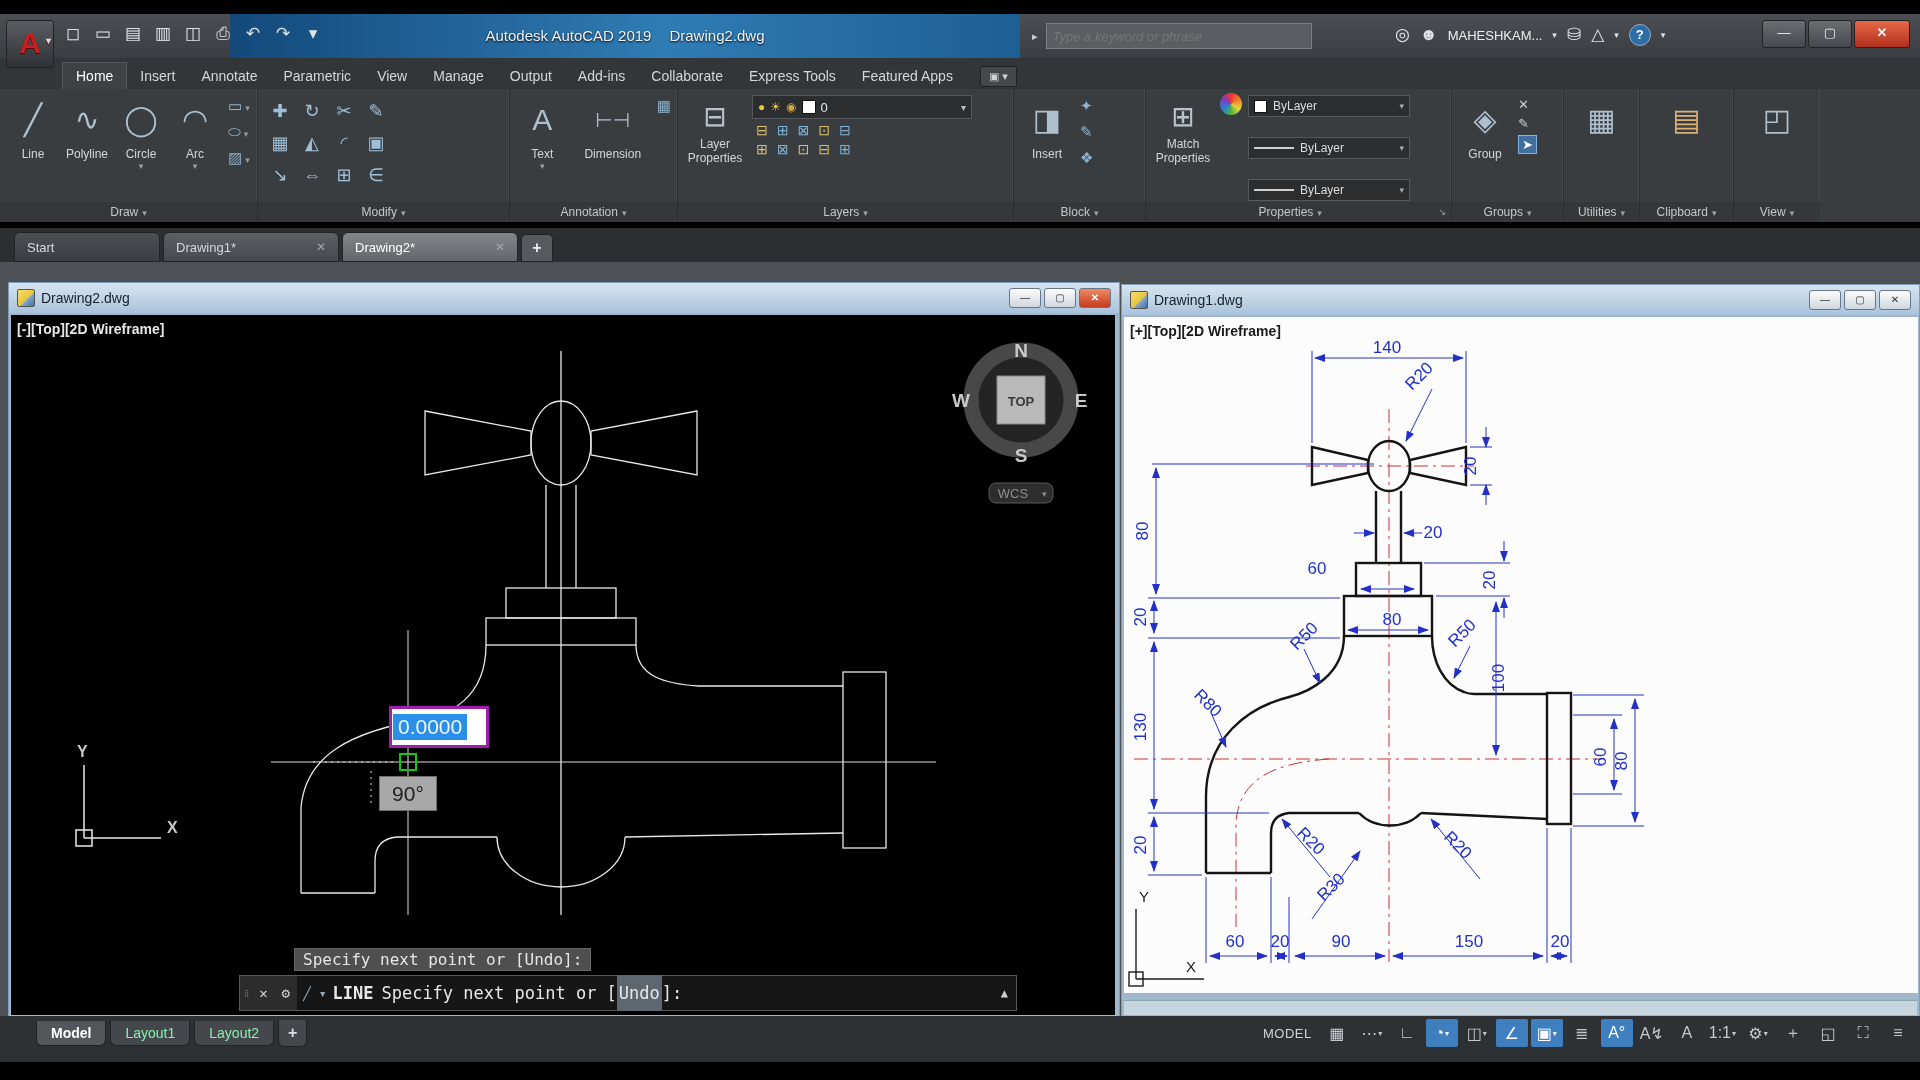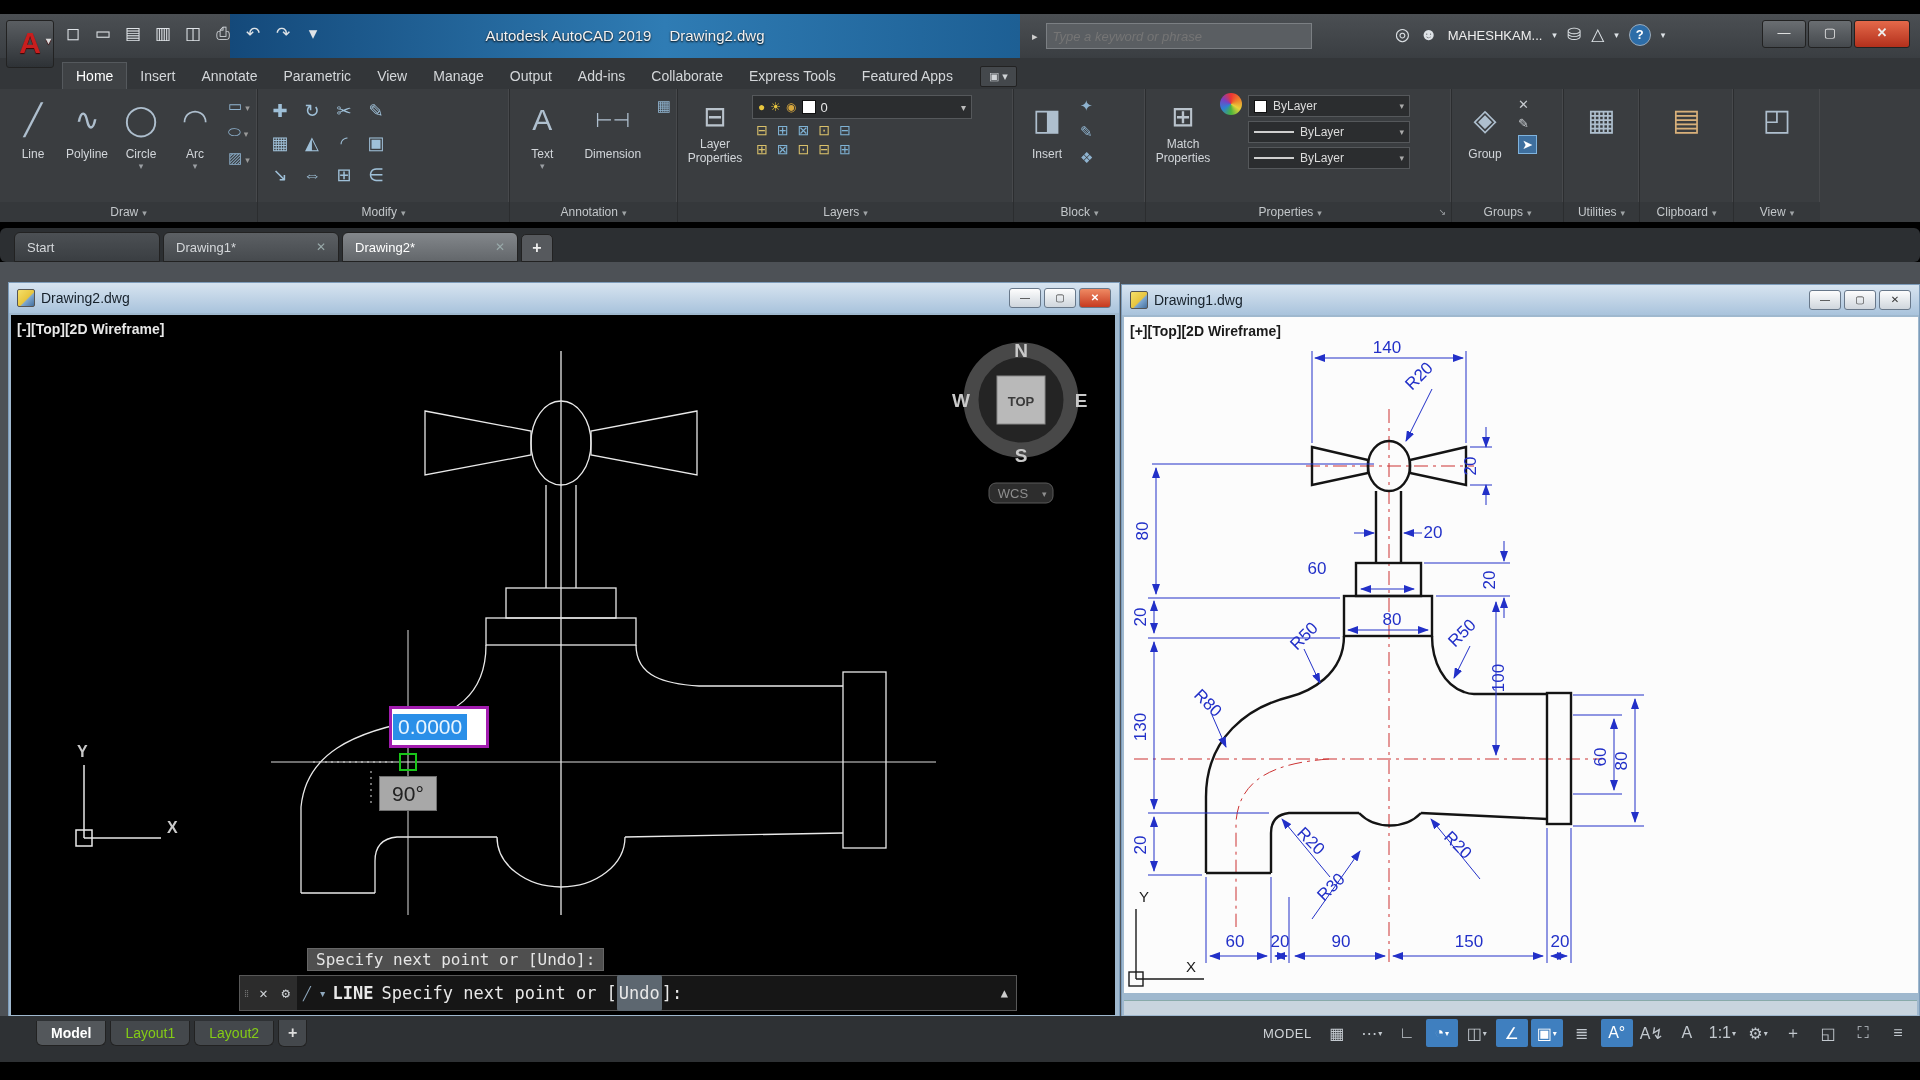--- a/index.html
+++ b/index.html
@@ -62,34 +62,34 @@
   .laybtn .ic{display:block;font-size:28px;color:#b9c3cc;line-height:40px;}
   .laycol{display:flex;flex-direction:column;gap:3px;padding-top:2px;}
   #layerbar{width:208px;height:22px;background:#2b2d2f;border:1px solid #55585b;display:flex;
     align-items:center;gap:5px;padding:0 5px;color:#e8e8e8;font-size:13px;}
   #layerbar .sw{width:12px;height:12px;background:#fff;border:1px solid #111;}
   #layerbar .bulb{color:#e8c63e;font-size:12px;}
   #layerbar .dd{margin-left:auto;color:#bbb;font-size:10px;}
   .minirow{display:flex;gap:9px;padding-left:4px;}
   .mini{font-size:14px;}
   .mini.c1{color:#7fb2d4;} .mini.c2{color:#d9c06a;}
-  .propcol{display:flex;flex-direction:column;gap:4px;padding-top:2px;}
+  .propcol{display:flex;flex-direction:column;gap:20px;padding-top:2px;}
   .byrow{width:150px;height:20px;background:#2b2d2f;border:1px solid #55585b;display:flex;
     align-items:center;color:#dcdcdc;font-size:12px;padding:0 5px;gap:6px;}
   .byrow .line{flex:0 0 40px;height:2px;background:#cfcfcf;}
   .byrow .sw{width:11px;height:11px;background:#fff;border:1px solid #111;}
   .byrow .dd{margin-left:auto;font-size:9px;color:#aaa;}
   #colorwheel{width:22px;height:22px;border-radius:50%;
     background:conic-gradient(#e33,#ec7f2b,#e8d23a,#48b53c,#2f7fd4,#7a3fc1,#e33);}
   .groups-small{display:flex;flex-direction:column;gap:4px;padding-top:4px;}
   .gs{font-size:13px;color:#c8ccd0;}
   .gs.sel{background:#3e6f9e;border:1px solid #7fb3dd;color:#fff;padding:1px 3px;}
   
   #filetabs{position:absolute;left:0;top:228px;width:1920px;height:34px;background:#2c2f32;
-    display:flex;align-items:flex-end;padding-left:14px;box-sizing:border-box;border-radius:6px;}
+    display:flex;align-items:flex-end;padding-left:14px;box-sizing:border-box;}
   .ftab{height:28px;min-width:150px;background:linear-gradient(#5c6064,#464a4e);color:#d5d8db;
     font-size:13px;display:flex;align-items:center;padding:0 12px;margin-right:3px;
     border-radius:6px 6px 0 0;border:1px solid #222;}
   .ftab .x{margin-left:auto;color:#9aa;padding-left:22px;font-size:12px;}
   .ftab.active{background:linear-gradient(#83878b,#63676b);color:#fff;}
   .ftab.start{min-width:120px;background:linear-gradient(#4c5054,#3a3e42);}
   #ftab-add{width:30px;height:26px;background:#56595d;border-radius:5px 5px 0 0;color:#eee;
     text-align:center;line-height:26px;font-weight:bold;border:1px solid #222;}
   
   #workspace{position:absolute;left:0;top:262px;width:1920px;height:754px;background:#4d5156;}
@@ -112,34 +112,34 @@
     border:3px solid #a21caf;display:flex;align-items:center;padding:1px;}
   #dyn-value span{background:#2a8fe8;color:#eaf6ff;font-size:21px;padding:1px 5px;}
   #dyn-angle{position:absolute;left:368px;top:461px;width:56px;height:33px;background:#a8a8a8;
     border:1px solid #6f6f6f;color:#222;font-size:21px;text-align:center;line-height:33px;}
   #dyn-tip{position:absolute;left:428px;top:463px;width:292px;height:44px;background:#b2b2b2;
     border:1px solid #8a8a8a;color:#2b2b2b;font-size:22px;display:flex;align-items:center;
     padding:0 8px;gap:10px;}
   #dyn-tip .btn{margin-left:auto;width:24px;height:24px;background:#f2f6fb;border:1px solid #3355bb;
     border-radius:3px;color:#2244cc;font-size:15px;line-height:23px;text-align:center;}
   #cmd-history{position:absolute;left:283px;top:633px;background:#4f4f4f;color:#e5e5e5;
-    font-family:"DejaVu Sans Mono",monospace;font-size:16px;padding:1px 8px;border:1px solid #666;margin-left:13px;}
+    font-family:"DejaVu Sans Mono",monospace;font-size:16px;padding:1px 8px;border:1px solid #666;}
   #cmd-bar{position:absolute;left:228px;top:660px;width:776px;height:34px;background:#161616;
     border:1px solid #585858;display:flex;align-items:center;color:#e8e8e8;
     font-family:"DejaVu Sans Mono",monospace;font-size:17px;}
   #cmd-bar .grip{color:#777;font-size:11px;letter-spacing:-1px;padding:0 4px;background:#2c2c2c;height:100%;display:flex;align-items:center;}
   #cmd-bar .tool{color:#cfd3d7;background:#2c2c2c;height:100%;display:flex;align-items:center;padding:0 7px;font-size:14px;}
   #cmd-bar .slash{color:#8fa8bd;padding:0 6px;font-size:13px;}
   #cmd-bar b{font-weight:bold;margin-right:8px;}
   #cmd-bar .hl{background:#5d6770;border-radius:2px;padding:8px 2px;}
   #cmd-bar .up{margin-left:auto;color:#ccc;padding-right:8px;font-size:12px;}
   
   #statusbar{position:absolute;left:0;top:1016px;width:1920px;height:46px;background:#2e3134;}
   #laytabs{position:absolute;left:36px;top:4px;display:flex;gap:4px;align-items:center;}
-  .ltab{padding:4px 14px;background:#44484c;color:#84cc16;font-size:14px;border-radius:0 0 6px 6px;
+  .ltab{padding:4px 14px;background:#44484c;color:#86efac;font-size:14px;border-radius:0 0 6px 6px;
     border:1px solid #222;border-top:none;}
   .ltab.active{background:#53575b;color:#fff;font-weight:bold;}
   #ltab-add{color:#ddd;background:#44484c;border-radius:0 0 6px 6px;padding:4px 9px;font-weight:bold;border:1px solid #222;border-top:none;}
   #sbright{position:absolute;right:6px;top:3px;display:flex;align-items:center;gap:3px;}
   #model-lbl{color:#cfd3d7;font-size:13px;margin-right:6px;letter-spacing:0.5px;}
   .sb-btn{min-width:26px;height:28px;display:flex;align-items:center;justify-content:center;
     color:#c2c8ce;font-size:16px;border-radius:2px;padding:0 3px;gap:1px;}
   .sb-btn.active{background:#3f7fbf;color:#fff;}
   .sb-btn .dd{font-size:8px;color:inherit;}
   

